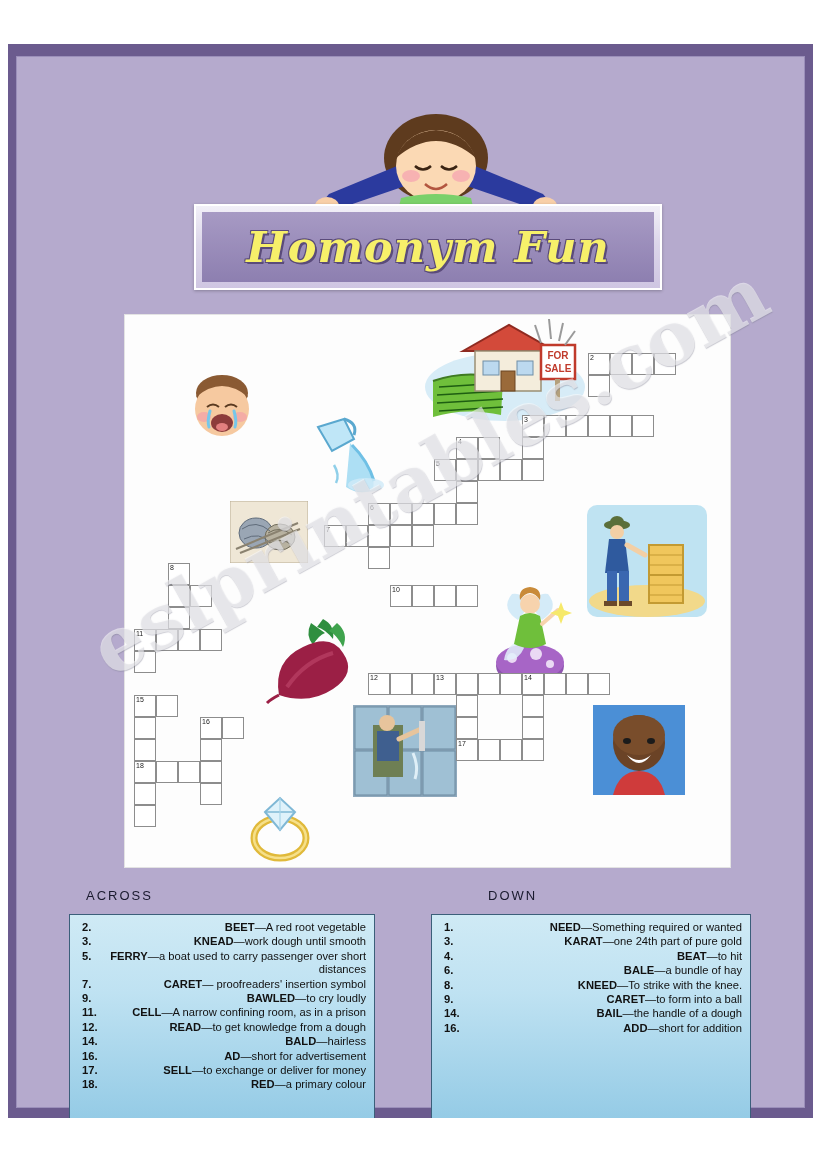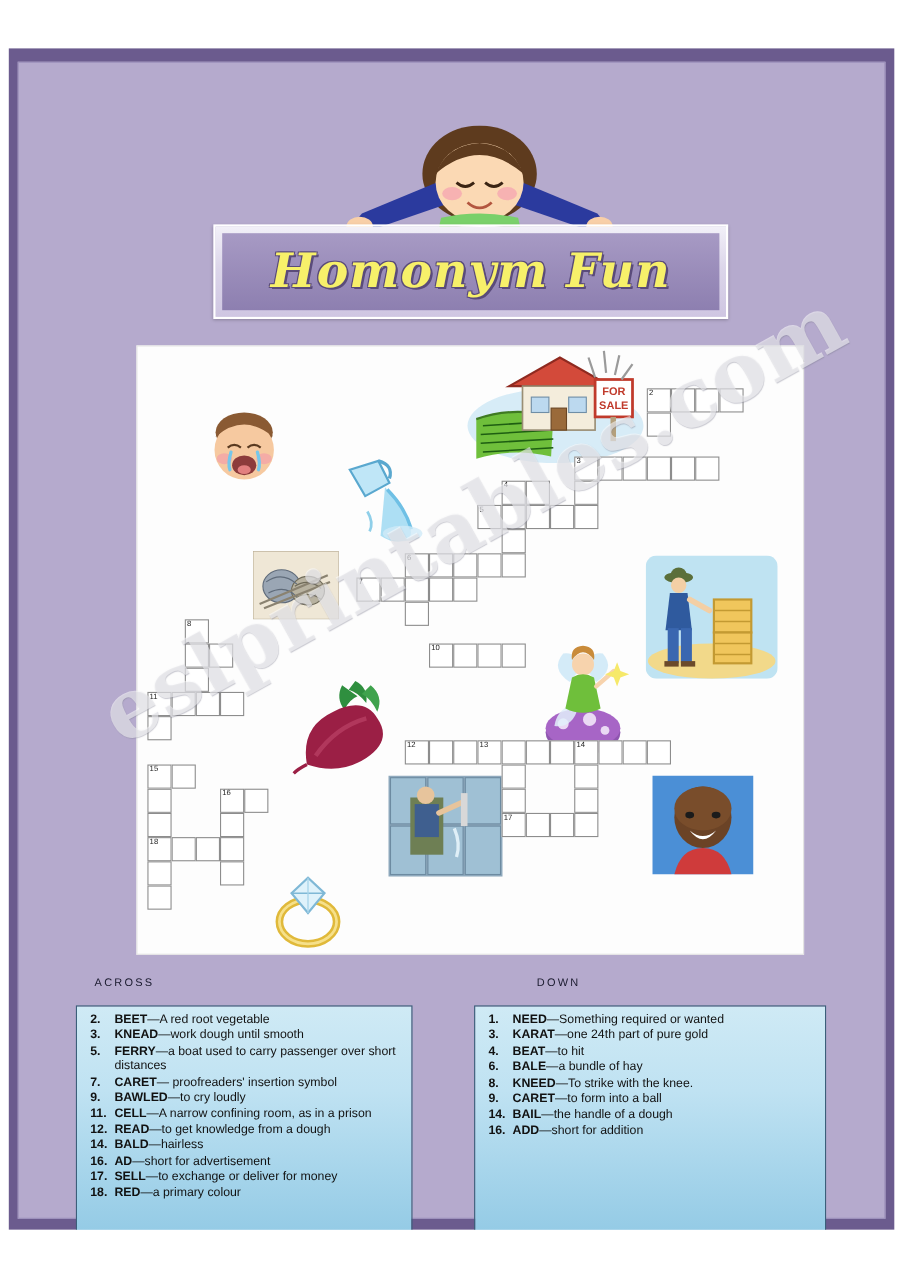--- a/index.html
+++ b/index.html
@@ -142,21 +142,21 @@
     transform: rotate(-29deg);
     transform-origin: left top;
     pointer-events: none;
     text-shadow: 0 1px 1px rgba(120,120,140,.4);
     white-space: nowrap;
   }
 
   
   .heading {
     position: absolute;
-    font-size: 10px;
+    font-size: 13px;
     letter-spacing: 2px;
     color: #1a1a2e;
     font-family: "Liberation Sans", sans-serif;
   }
   .heading.across { left: 70px; top: 832px; }
   .heading.down { left: 472px; top: 832px; }
 
   
   .clue-box {
     position: absolute;
@@ -175,21 +175,21 @@
     color: #111;
     margin-bottom: 1px;
   }
   .clue .n {
     width: 26px;
     flex: 0 0 26px;
     font-weight: bold;
     padding-left: 4px;
     box-sizing: border-box;
   }
-  .clue .txt { flex: 1; }
+  .clue .txt { flex: 1; text-align: right; }
   .clue .w { font-weight: bold; }
 </style>
 </head>
 <body>
 
 <div class="page-outer">
 
   <div class="band-top"></div>
   <div class="purple-bg"></div>
   <div class="lavender-panel">

